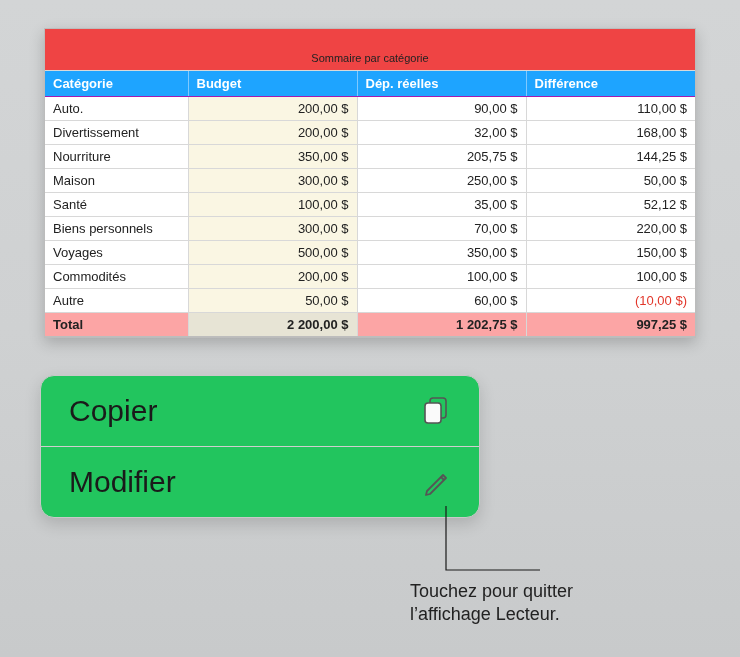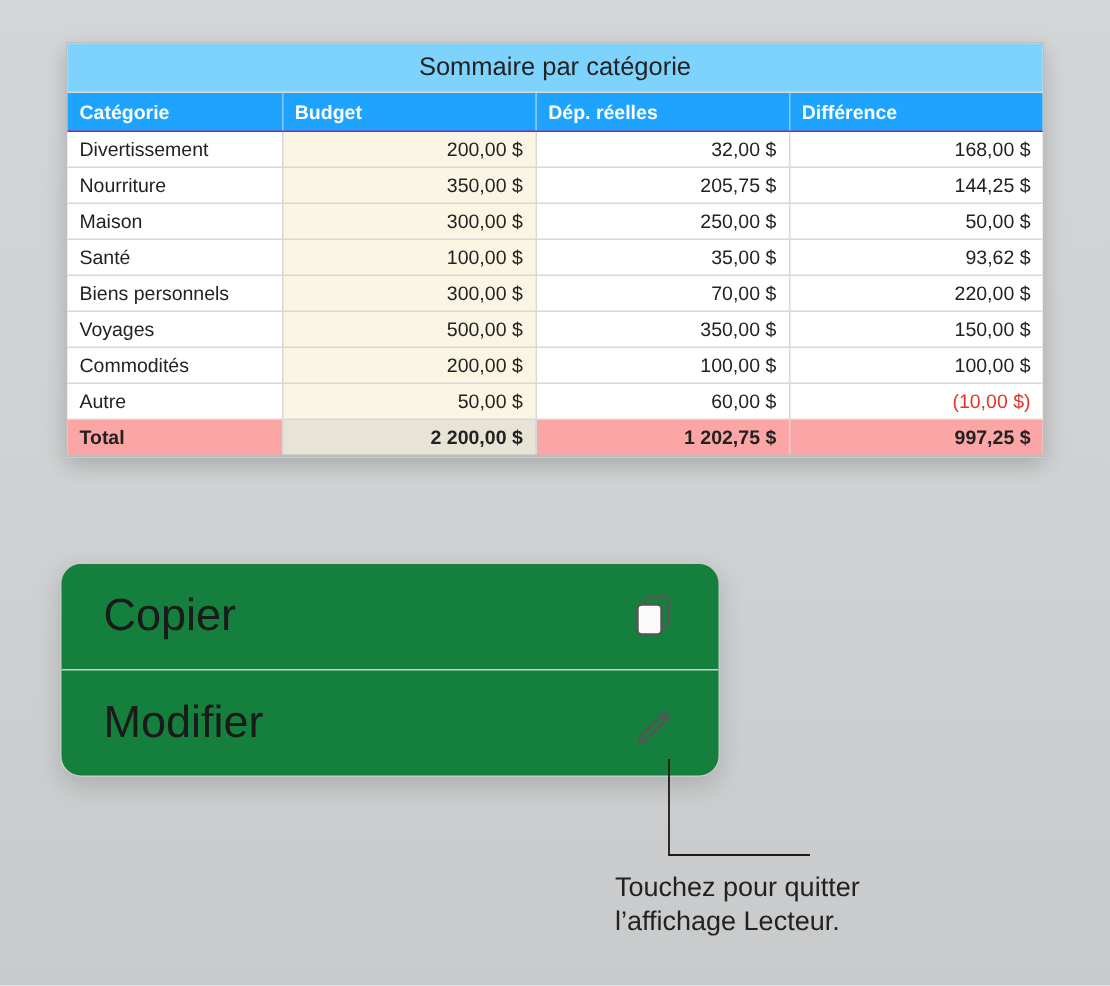--- a/index.html
+++ b/index.html
@@ -15,24 +15,24 @@
     position: absolute;
     left: 44px;
     top: 28px;
     width: 652px;
     background: #fff;
     border: 1px solid #bcbcbc;
     box-shadow: 0 5px 14px rgba(0,0,0,0.2);
   }
   .title-row {
     text-align: center;
-    font-size: 17px;
+    font-size: 11px;
     color: #222;
-    padding: 6px 0 6px 0;
-    background: #7dd3fc;
+    padding: 23px 0 6px 0;
+    background: #ef4444;
     border-bottom: 1px solid #d9d9d9;
   }
   table {
     width: 100%;
     border-collapse: collapse;
     font-size: 13px;
   }
   th {
     background: #1ea4ff;
     color: #fff;
@@ -60,21 +60,21 @@
   .col-a { width: 22%; }
   .col-b { width: 26%; }
   .col-c { width: 26%; }
   .col-d { width: 26%; }
 
   .menu {
     position: absolute;
     left: 40px;
     top: 375px;
     width: 440px;
-    background: #15803d;
+    background: #22c55e;
     border: 1px solid #c9c9c9;
     border-radius: 14px;
     overflow: hidden;
     box-shadow: 0 6px 16px rgba(0,0,0,0.15);
   }
   .menu-item {
     display: flex;
     align-items: center;
     justify-content: space-between;
     padding: 18px 26px 18px 28px;
@@ -114,20 +114,26 @@
     <thead>
       <tr>
         <th>Catégorie</th>
         <th>Budget</th>
         <th>Dép. réelles</th>
         <th>Différence</th>
       </tr>
     </thead>
     <tbody id="tbody">
         <tr>
+          <td class="cat">Auto.</td>
+          <td class="num budget">200,00 $</td>
+          <td class="num">90,00 $</td>
+          <td class="num">110,00 $</td>
+        </tr>
+        <tr>
           <td class="cat">Divertissement</td>
           <td class="num budget">200,00 $</td>
           <td class="num">32,00 $</td>
           <td class="num">168,00 $</td>
         </tr>
         <tr>
           <td class="cat">Nourriture</td>
           <td class="num budget">350,00 $</td>
           <td class="num">205,75 $</td>
           <td class="num">144,25 $</td>
@@ -135,21 +141,21 @@
         <tr>
           <td class="cat">Maison</td>
           <td class="num budget">300,00 $</td>
           <td class="num">250,00 $</td>
           <td class="num">50,00 $</td>
         </tr>
         <tr>
           <td class="cat">Santé</td>
           <td class="num budget">100,00 $</td>
           <td class="num">35,00 $</td>
-          <td class="num">93,62 $</td>
+          <td class="num">52,12 $</td>
         </tr>
         <tr>
           <td class="cat">Biens personnels</td>
           <td class="num budget">300,00 $</td>
           <td class="num">70,00 $</td>
           <td class="num">220,00 $</td>
         </tr>
         <tr>
           <td class="cat">Voyages</td>
           <td class="num budget">500,00 $</td>

